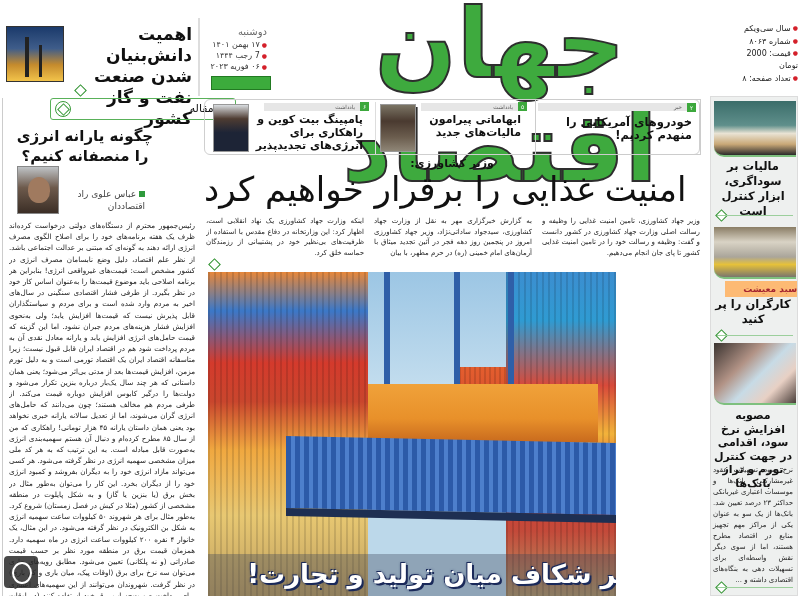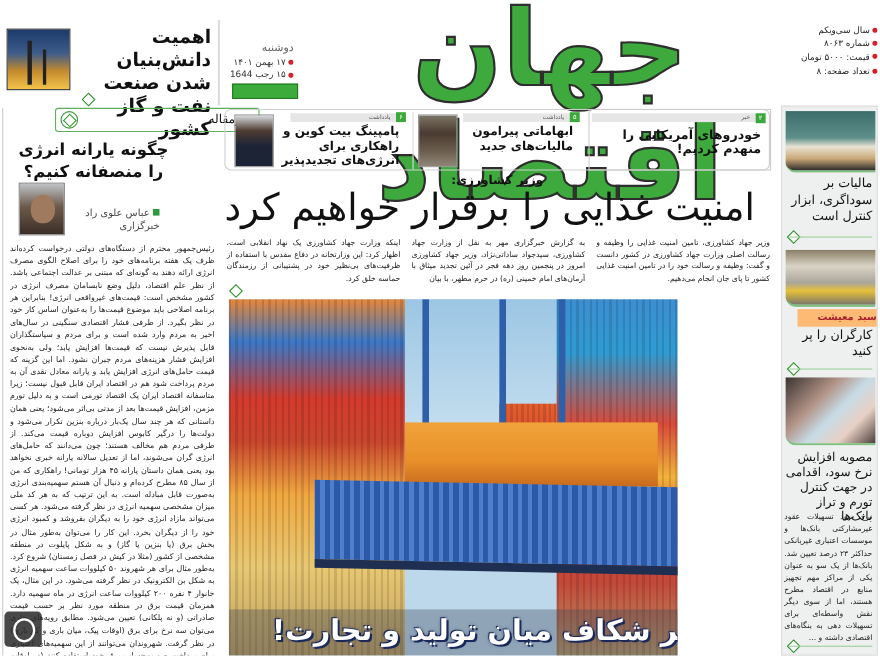--- a/index.html
+++ b/index.html
@@ -34,21 +34,21 @@
     position: absolute; right: 6px; top: 6px; width: 128px;
     font-weight: bold; font-size: 17px; line-height: 21px; 
   }
   .diamond {
     display: inline-block; width: 9px; height: 9px;
     border: 1.5px solid #2a8f2a; transform: rotate(45deg); background: #fff;
   }
   .teaser-top .diamond { position: absolute; left: 72px; top: 68px; }
 
   .dateblock {
-    left: 205px; top: 38px; width: 62px; font-size: 8px; line-height: 11px; color: #333;
+    left: 205px; top: 26px; width: 62px; font-size: 8px; line-height: 11px; color: #333;
   }
   .dateblock .day { color: #666; font-size: 10px; margin-bottom: 2px; }
   .dateblock .li::before, .meta .li::before {
     content: "\25CF"; color: #d4202a; font-size: 6px; margin-left: 2px; vertical-align: middle;
   }
   .greenbar { left: 211px; top: 76px; width: 60px; height: 14px; background: #3cab3c; border: 1px solid #227a22; }
 
   .logo {
     left: 275px; top: -8px; width: 450px; height: 104px;
     font-family: "DejaVu Sans", sans-serif;
@@ -144,21 +144,21 @@
   .t3 .label-bar { width: 158px; right: 4px; top: 3px; }
   .t3 .num { right: 4px; top: 3px; }
   .t3 .headline { right: 8px; top: 16px; width: 150px; font-size: 11.5px; }
 
   
   .right-col { left: 710px; top: 96px; width: 88px; height: 500px; background: #eef0ef; border: 1px solid #dcdcdc; }
   .rc-photo { position: absolute; left: 3px; width: 82px; border-radius: 0 0 0 10px; border-bottom: 2px solid #7ec07e; }
   .rc-photo.p1 { top: 4px; height: 56px; background: linear-gradient(180deg, #3b6d6a 0%, #5f8f8b 45%, #e9e3d4 60%, #c9a877 80%, #2a2a2a 100%); }
   .rc-photo.p2 { top: 130px; height: 52px; background: linear-gradient(180deg, #8a7d65 0%, #d9d3c5 30%, #aaa59a 60%, #e6c13a 75%, #7a766e 100%); }
   .rc-photo.p3 { top: 246px; height: 62px; background: linear-gradient(135deg, #3a3330 0%, #b29386 35%, #c7dbe6 55%, #e8d0c4 75%, #4a3e3a 100%); }
-  .rc-headline { position: absolute; right: 4px; width: 80px; font-weight: normal; font-size: 11.5px; line-height: 15px; text-align: right; }
+  .rc-headline { position: absolute; right: 4px; width: 80px; font-weight: bold; font-size: 11.5px; line-height: 15px; text-align: center; }
   .rc-headline.h1 { top: 62px; }
   .rc-headline.h2 { top: 188px; }
   .rc-headline.h3 { top: 312px; font-size: 11px; line-height: 13.5px; }
   .rc-kicker {
     position: absolute; right: 0; top: 184px; width: 72px; height: 16px;
     background: #fdba74; color: #a4242f; font-size: 9px; font-weight: bold; line-height: 16px; text-align: right; padding-right: 0;
   }
   .rc-divider { position: absolute; left: 6px; width: 76px; height: 1px; background: #9ccf9c; }
   .rc-diamond { position: absolute; left: 6px; }
   .right-col .body-text { right: 4px; top: 368px; width: 80px; font-size: 7px; line-height: 11px; }
@@ -205,44 +205,44 @@
 
 <div class="abs teaser-top">
   <div class="thumb"></div>
   <div class="title">اهمیت دانش‌بنیان شدن صنعت نفت و گاز کشور</div>
   <span class="diamond"></span>
 </div>
 
 <div class="abs dateblock">
   <div class="day">دوشنبه</div>
   <div class="li">۱۷ بهمن ۱۴۰۱</div>
-  <div class="li">۱۵ رجب 1644</div>
+  <div class="li">7 رجب ۱۴۴۴</div>
   <div class="li">۰۶ فوریه ۲۰۲۳</div>
 </div>
 <div class="abs greenbar"></div>
 
 <div class="abs logo">جهان اقتصاد</div>
 
 <div class="abs meta">
   <div class="li">سال سی‌ویکم</div>
   <div class="li">شماره ۸۰۶۳</div>
-  <div class="li">قیمت: ۵۰۰۰ تومان</div>
+  <div class="li">قیمت: 2000 تومان</div>
   <div class="li">تعداد صفحه: ۸</div>
 </div>
 
 <div class="abs left-col">
   <div class="editorial-head">
     <span class="icon"></span>
     <span>سرمقاله</span>
   </div>
   <div class="editorial-title">چگونه یارانه انرژی را منصفانه کنیم؟</div>
   <div class="author-photo"></div>
   <div class="author-name">
     <div><span class="sq"></span><span>عباس علوی راد</span></div>
-    <div>خبرگزاری</div>
+    <div>اقتصاددان</div>
   </div>
   <div class="body-text">رئیس‌جمهور محترم از دستگاه‌های دولتی درخواست کرده‌اند ظرف یک هفته برنامه‌های خود را برای اصلاح الگوی مصرف انرژی ارائه دهند به گونه‌ای که مبتنی بر عدالت اجتماعی باشد. از نظر علم اقتصاد، دلیل وضع نابسامان مصرف انرژی در کشور مشخص است: قیمت‌های غیرواقعی انرژی! بنابراین هر برنامه اصلاحی باید موضوع قیمت‌ها را به‌عنوان اساس کار خود در نظر بگیرد. از طرفی فشار اقتصادی سنگینی در سال‌های اخیر به مردم وارد شده است و برای مردم و سیاستگذاران قابل پذیرش نیست که قیمت‌ها افزایش یابد؛ ولی به‌نحوی افزایش فشار هزینه‌های مردم جبران نشود. اما این گزینه که قیمت حامل‌های انرژی افزایش یابد و یارانه معادل نقدی آن به مردم پرداخت شود هم در اقتصاد ایران قابل قبول نیست؛ زیرا متاسفانه اقتصاد ایران یک اقتصاد تورمی است و به دلیل تورم مزمن، افزایش قیمت‌ها بعد از مدتی بی‌اثر می‌شود؛ یعنی همان داستانی که هر چند سال یک‌بار درباره بنزین تکرار می‌شود و دولت‌ها را درگیر کابوس افزایش دوباره قیمت می‌کند. از طرفی مردم هم مخالف هستند؛ چون می‌دانند که حامل‌های انرژی گران می‌شوند، اما از تعدیل سالانه یارانه خبری نخواهد بود یعنی همان داستان یارانه ۴۵ هزار تومانی! راهکاری که من از سال ۸۵ مطرح کرده‌ام و دنبال آن هستم سهمیه‌بندی انرژی به‌صورت قابل مبادله است. به این ترتیب که به هر کد ملی میزان مشخصی سهمیه انرژی در نظر گرفته می‌شود. هر کسی می‌تواند مازاد انرژی خود را به دیگران بفروشد و کمبود انرژی خود را از دیگران بخرد. این کار را می‌توان به‌طور مثال در بخش برق (یا بنزین یا گاز) و به شکل پایلوت در منطقه مشخصی از کشور (مثلا در کیش در فصل زمستان) شروع کرد. به‌طور مثال برای هر شهروند ۵۰ کیلووات ساعت سهمیه انرژی به شکل بن الکترونیک در نظر گرفته می‌شود. در این مثال، یک خانوار ۴ نفره ۲۰۰ کیلووات ساعت انرژی در ماه سهمیه دارد. همزمان قیمت برق در منطقه مورد نظر بر حسب قیمت صادراتی (و نه پلکانی) تعیین می‌شود. مطابق رویه‌های جاری می‌توان سه نرخ برای برق (اوقات پیک، میان باری و کم باری) در نظر گرفت. شهروندان می‌توانند از این سهمیه‌های اعتباری برای پرداخت صورت‌حساب برق خود استفاده کنند (در اوقات پیک دو سهمیه و در کم باری نصف سهمیه) و سایر فعالان این حوزه بفروشند و صرفه‌جویی ایجاد می‌شود.</div>
 </div>
 
 <div class="watermark">
   <span class="badge"></span>
 </div>
 
 <div class="abs teasers">
   <div class="teaser t1">

